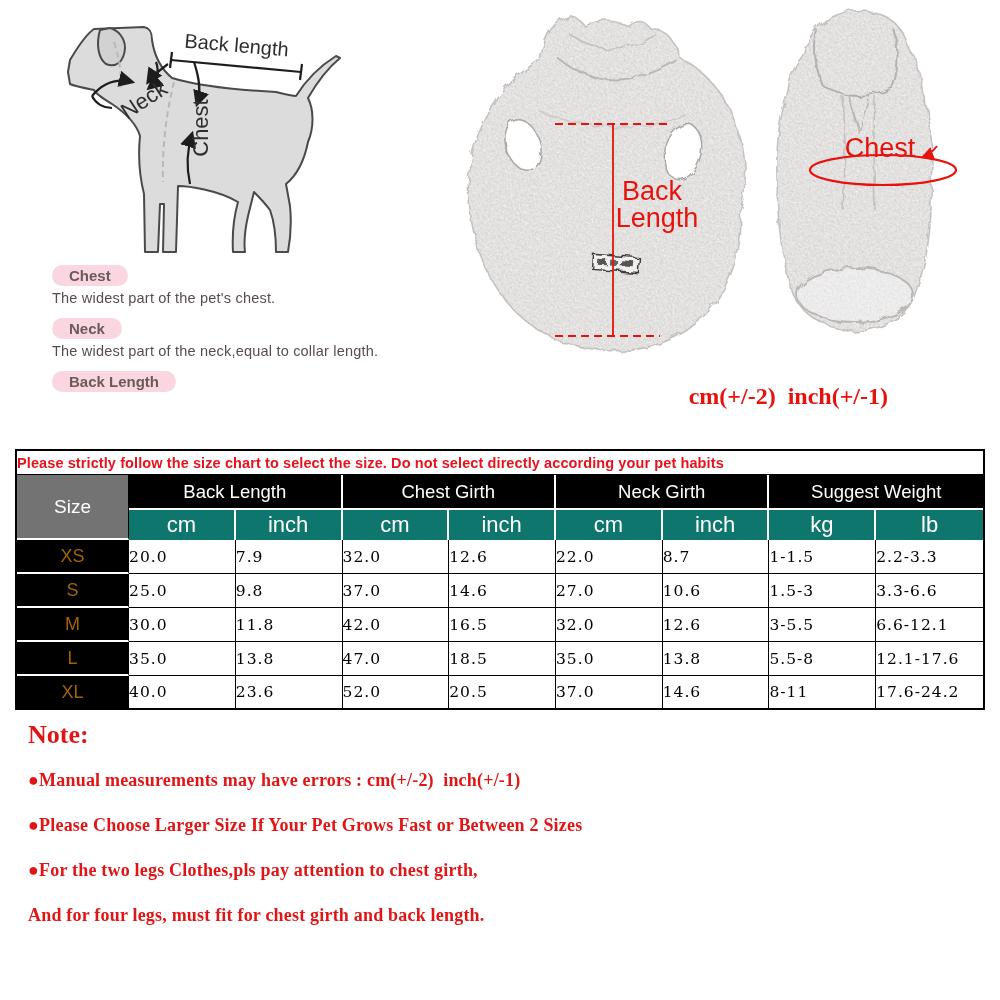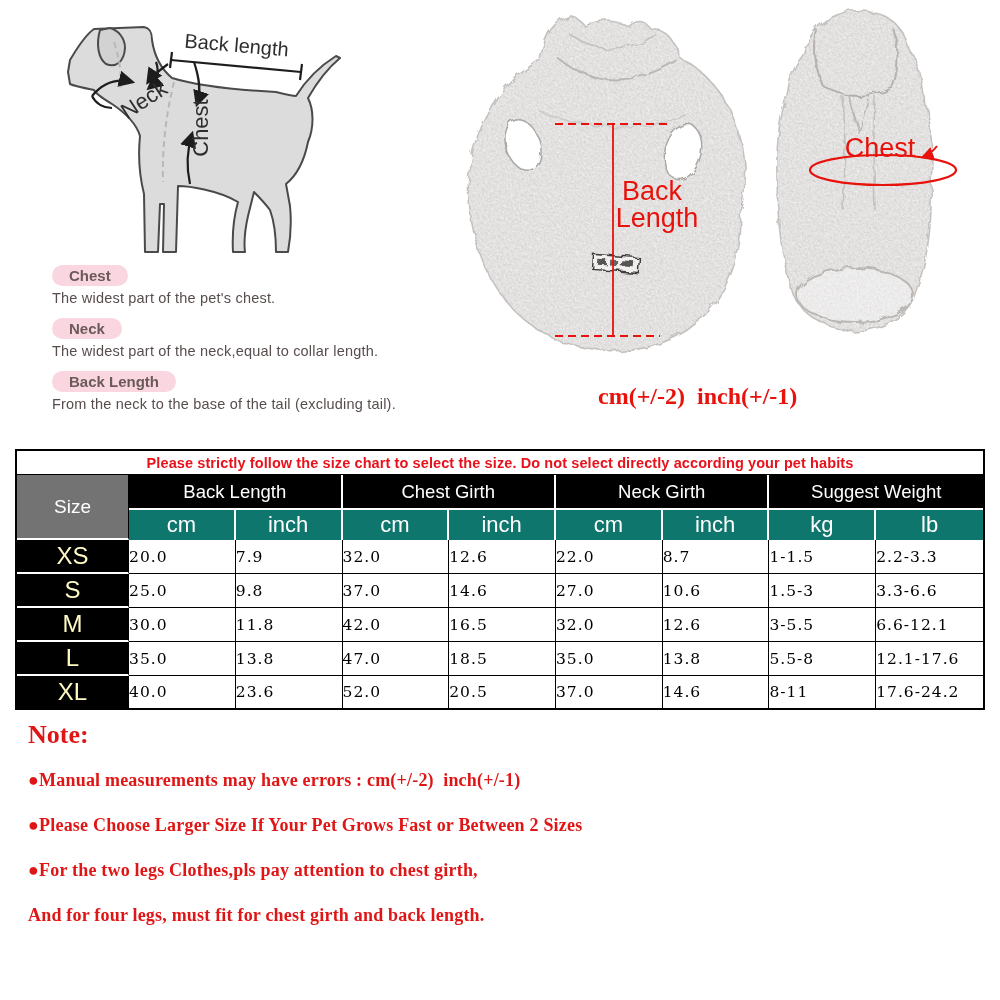--- a/index.html
+++ b/index.html
@@ -7,40 +7,40 @@
           font-family:"Liberation Sans",sans-serif;}
 
   
   .definitions{position:absolute;left:52px;top:265px;width:430px;}
   .def-item{margin-bottom:11px;}
   .def-pill{display:inline-block;background:#f9d6e0;color:#6b5a5a;font-weight:bold;
             font-size:15px;padding:2px 17px;border-radius:11px;line-height:17px;}
   .def-text{margin-top:3px;font-size:14.5px;color:#584d4d;letter-spacing:.2px;line-height:18px;}
 
   
-  .tolerance{position:absolute;left:598px;top:383px;width:290px;text-align:left;
+  .tolerance{position:absolute;left:598px;top:383px;width:290px;text-align:right;
              font-family:"Liberation Serif",serif;font-weight:bold;font-size:24px;
              color:#e8120c;white-space:pre;}
 
   
   table.size-table{position:absolute;left:15px;top:449px;width:970px;
         border-collapse:separate;border-spacing:0;border:2px solid #000;background:#fff;
         table-layout:fixed;}
   .size-table td,.size-table th{padding:0;overflow:hidden;}
   .warn-cell{height:23px;background:#fff;color:#e8121c;font-size:14.5px;font-weight:600;
-             text-align:center;border-bottom:1px solid #000;letter-spacing:.1px;}
+             text-align:left;border-bottom:1px solid #000;letter-spacing:.1px;}
   th.size-head{background:#737373;color:#fff;font-size:19px;font-weight:400;
                border-right:1px solid #000;border-bottom:2px solid #fff;}
   th.group{background:#000;color:#fff;font-size:18.5px;font-weight:400;height:33px;
            border-right:2px solid #fff;border-bottom:2px solid #fff;}
   th.group.last{border-right:none;}
   th.unit{background:#0f766e;color:#fff;font-size:22px;font-weight:400;height:30px;
           border-right:2px solid #fff;}
   th.unit.last{border-right:none;}
-  td.size-cell{background:#000;color:#fef9c3;font-size:24px;text-align:center;
+  td.size-cell{background:#000;color:#a16207;font-size:18px;text-align:center;
                border-right:1px solid #000;border-bottom:2px solid #fff;height:32px;}
   td.val{background:#fff;color:#000;font-family:"DejaVu Serif",serif;font-size:15.5px;
          letter-spacing:1px;text-align:left;border-right:1px solid #000;
          border-bottom:1px solid #000;height:32px;}
   td.val.lastcol{border-right:none;}
   tr.lastrow td{border-bottom:none;}
 
   
   .notes{position:absolute;left:28px;top:720px;width:960px;color:#e01616;
          font-family:"Liberation Serif",serif;font-weight:bold;}
@@ -176,21 +176,20 @@
     <div class="def-item">
       <span class="def-pill">Chest</span>
       <div class="def-text">The widest part of the pet's chest.</div>
     </div>
     <div class="def-item">
       <span class="def-pill">Neck</span>
       <div class="def-text">The widest part of the neck,equal to collar length.</div>
     </div>
     <div class="def-item">
       <span class="def-pill">Back Length</span>
-      <div class="def-text">From the neck to the base of the tail (excluding tail).</div>
     </div>
   </div>
 
   <div class="tolerance">cm(+/-2)  inch(+/-1)</div>
 
   <table class="size-table">
     <colgroup>
       <col style="width:11.6%">
         <col style="width:11.05%">
         <col style="width:11.05%">

